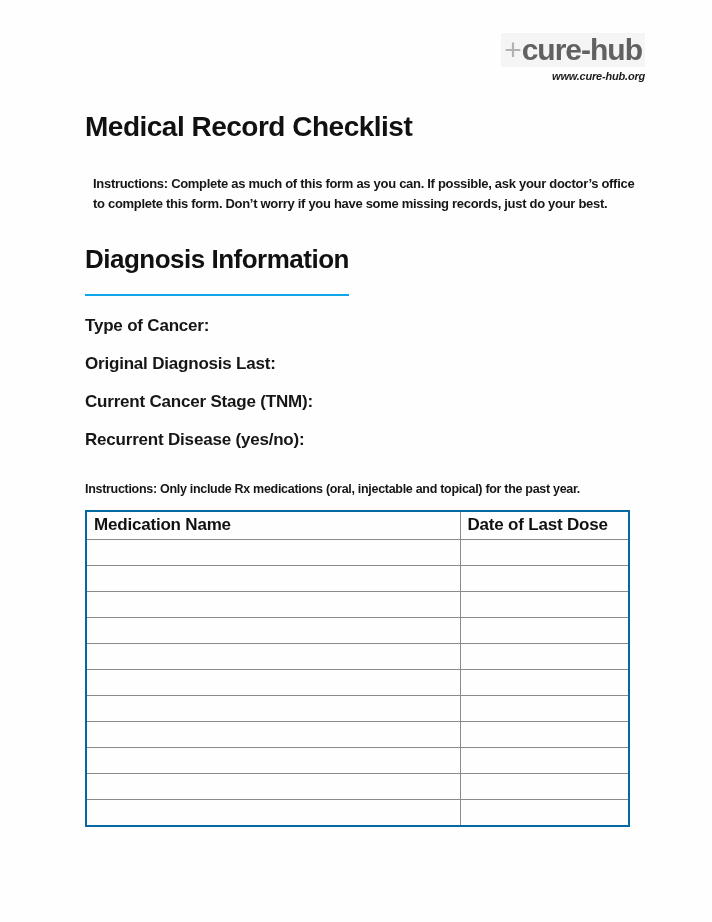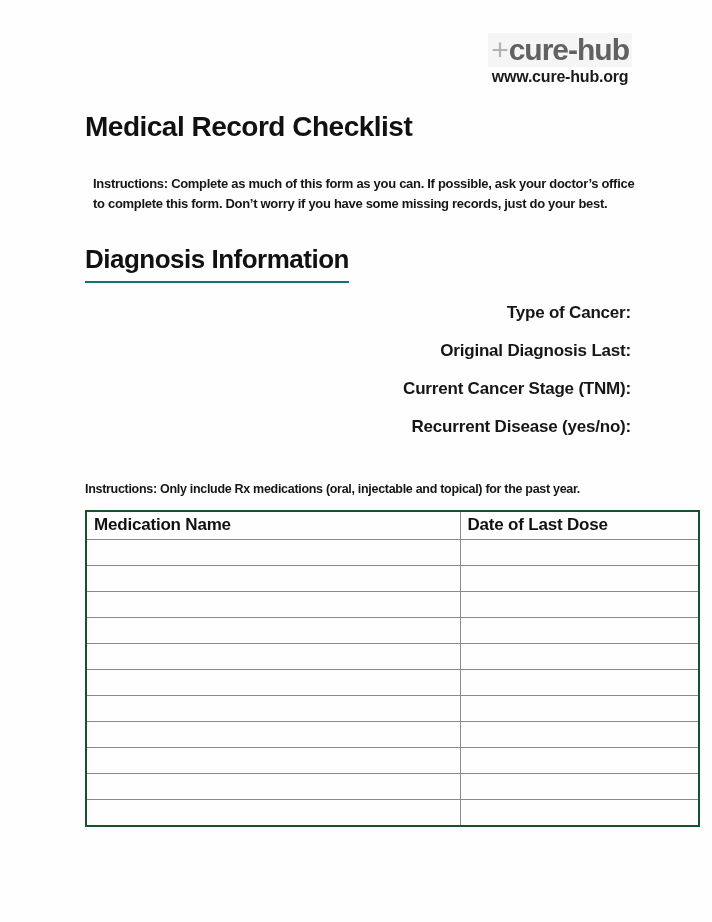--- a/index.html
+++ b/index.html
@@ -8,74 +8,75 @@
     width:712px;
     height:922px;
     background:#fefefe;
     font-family:"Liberation Sans","DejaVu Sans",sans-serif;
     font-weight:bold;
     color:#161616;
     overflow:hidden;
   }
 
   
-  .logo-block { position:absolute; top:33px; right:80px; text-align:center; }
+  .logo-block { position:absolute; top:33px; right:67px; text-align:right; }
   .logo-line {
     display:inline-block;
     background:#f5f5f5;
     font-size:30px;
     line-height:34px;
     letter-spacing:-1px;
     color:#616161;
     padding:0 3px;
     font-weight:700;
   }
   .logo-plus { color:#b2b2b2; margin-right:1px; font-weight:400; }
   .logo-url {
-    font-size:16px;
+    font-size:11px;
     line-height:15px;
     color:#1b1b1b;
     margin-top:2px;
     letter-spacing:-0.2px;
+    font-style:italic;
   }
 
   
   .title {
     position:absolute; top:106px; left:85px; margin:0;
     font-size:28px; line-height:42px; letter-spacing:-0.5px; color:#111;
   }
   .intro {
     position:absolute; top:166px; left:85px; width:552px; margin:8px;
     font-size:13px; line-height:20px; letter-spacing:-0.3px;
   }
 
   
   .section h2 {
     margin:0;
     font-size:26px; line-height:34px; letter-spacing:-0.5px;
     display:inline-block;
-    border-bottom:2px solid #0f766e;
-    padding-bottom:5px;
+    border-bottom:2px solid #0ea5e9;
+    padding-bottom:18px;
     color:#111;
   }
 
   
   .diagnosis { position:absolute; top:242px; left:85px; width:546px; }
-  .diagnosis .fields { margin-top:21px;text-align:right; }
+  .diagnosis .fields { margin-top:21px; }
   .field { font-size:17px; line-height:18px; margin-bottom:20px; letter-spacing:-0.2px; }
 
   
   .medication { position:absolute; top:467px; left:85px; width:546px; }
   .med-instr { margin:14px 0 12px 0; font-size:12.5px; line-height:17px; letter-spacing:-0.3px; }
 
   table.medication-table {
     border-collapse:collapse;
-    width:615px;
+    width:545px;
     table-layout:fixed;
-    border:2px solid #14532d;
+    border:2px solid #0369a1;
   }
   .medication-table th, .medication-table td { border:1px solid #8a8a8a; }
   .medication-table th {
     text-align:left;
     font-size:17px;
     letter-spacing:-0.2px;
     padding:2px 6px 3px 7px;
     height:22px;
     color:#111;
   }

